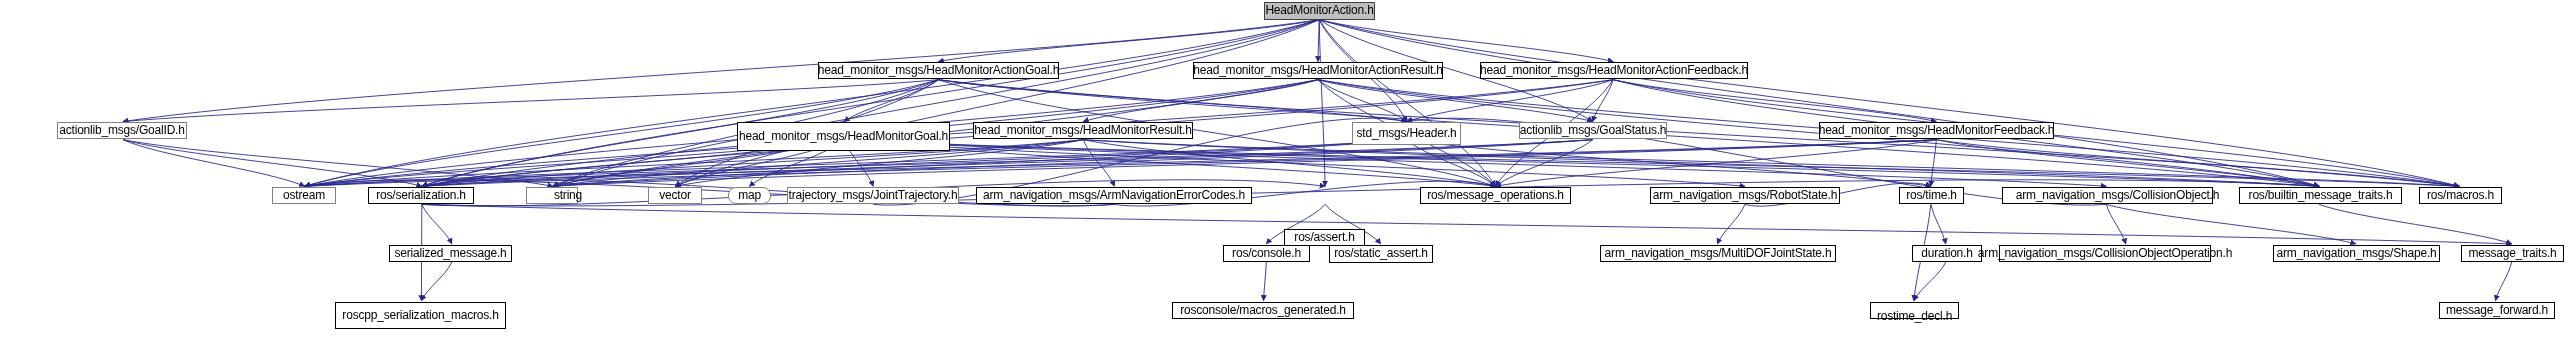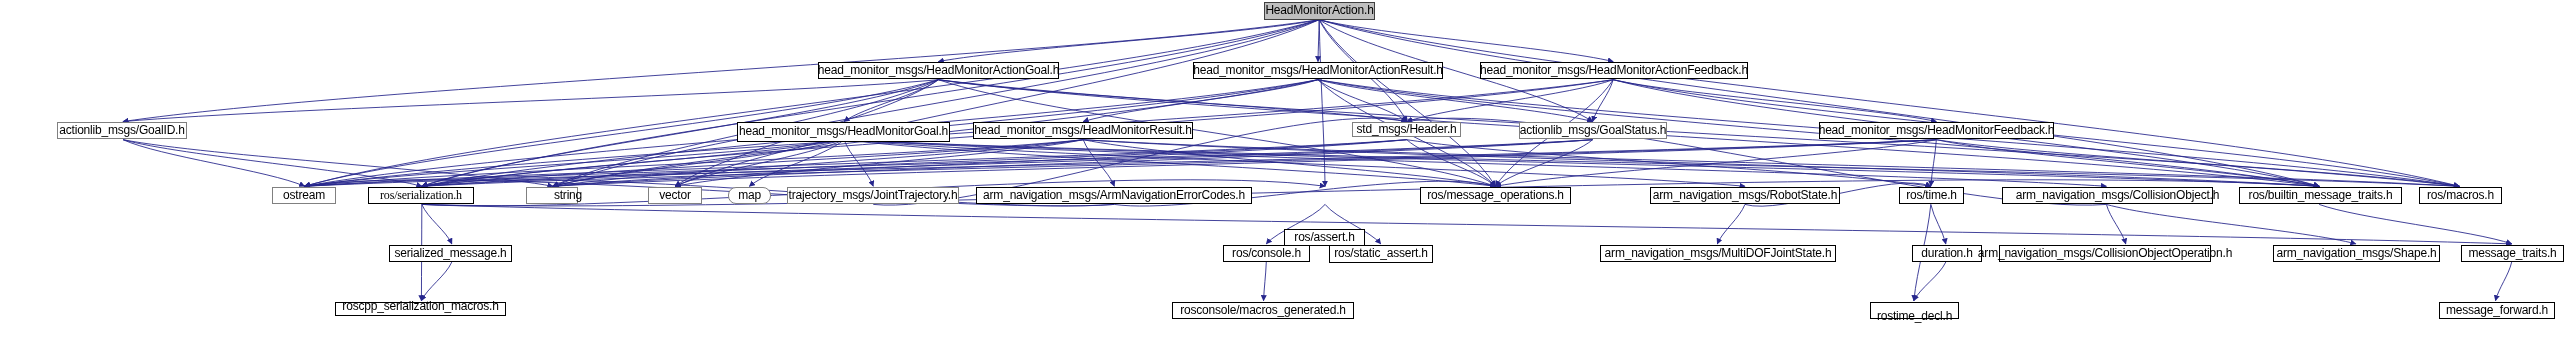--- a/index.html
+++ b/index.html
@@ -135,40 +135,40 @@
       </div>
       <div class="node strong" style="left: 1193px; top: 62px; width: 250px; height: 17.4px;">
         <span style="line-height: 17.4px;">head_monitor_msgs/HeadMonitorActionResult.h</span>
       </div>
       <div class="node strong" style="left: 1480px; top: 62px; width: 268px; height: 17.4px;">
         <span style="line-height: 17.4px;">head_monitor_msgs/HeadMonitorActionFeedback.h</span>
       </div>
       <div class="node weak" style="left: 57px; top: 122px; width: 130px; height: 17.4px;">
         <span style="line-height: 17.4px;">actionlib_msgs/GoalID.h</span>
       </div>
-      <div class="node strong" style="left: 737px; top: 122px; width: 213px; height: 20px;">
+      <div class="node strong" style="left: 737px; top: 122px; width: 213px; height: 29px;">
         <span style="line-height: 17.4px;">head_monitor_msgs/HeadMonitorGoal.h</span>
       </div>
       <div class="node strong" style="left: 973px; top: 122px; width: 220px; height: 17.4px;">
         <span style="line-height: 17.4px;">head_monitor_msgs/HeadMonitorResult.h</span>
       </div>
-      <div class="node weak" style="left: 1352px; top: 122px; width: 109px; height: 15px;">
+      <div class="node weak" style="left: 1352px; top: 122px; width: 109px; height: 23px;">
         <span style="line-height: 17.4px;">std_msgs/Header.h</span>
       </div>
       <div class="node weak" style="left: 1519px; top: 122px; width: 148px; height: 17.4px;">
         <span style="line-height: 17.4px;">actionlib_msgs/GoalStatus.h</span>
       </div>
       <div class="node strong" style="left: 1819px; top: 122px; width: 235px; height: 17.4px;">
         <span style="line-height: 17.4px;">head_monitor_msgs/HeadMonitorFeedback.h</span>
       </div>
       <div class="node weak" style="left: 272px; top: 187px; width: 64px; height: 17.4px;">
         <span style="line-height: 17.4px;">ostream</span>
       </div>
       <div class="node strong" style="left: 368px; top: 187px; width: 106px; height: 17.4px;">
-        <span style="line-height: 17.4px; font-family: Liberation Serif, serif;">ros/serialization.h</span>
+        <span style="line-height: 17.4px;">ros/serialization.h</span>
       </div>
       <div class="node weak" style="left: 526px; top: 187px; width: 52px; height: 17.4px;">
         <span style="line-height: 17.4px; margin-left: 32px;">string</span>
       </div>
       <div class="node weak" style="left: 648px; top: 187px; width: 54px; height: 17.4px;">
         <span style="line-height: 17.4px;">vector</span>
       </div>
       <div class="node weak" style="left: 728px; top: 187px; width: 43px; height: 17.4px; border-radius: 8px;">
         <span style="line-height: 17.4px;">map</span>
       </div>
@@ -216,21 +216,21 @@
       </div>
       <div class="node strong" style="left: 1999px; top: 245px; width: 212px; height: 17.4px;">
         <span style="line-height: 17.4px;">arm_navigation_msgs/CollisionObjectOperation.h</span>
       </div>
       <div class="node strong" style="left: 2273px; top: 245px; width: 167px; height: 17.4px;">
         <span style="line-height: 17.4px;">arm_navigation_msgs/Shape.h</span>
       </div>
       <div class="node strong" style="left: 2461px; top: 245px; width: 103px; height: 17.4px;">
         <span style="line-height: 17.4px;">message_traits.h</span>
       </div>
-      <div class="node strong" style="left: 335px; top: 302px; width: 171px; height: 14px; align-items: flex-end;">
+      <div class="node strong" style="left: 335px; top: 302px; width: 171px; height: 27px;">
         <span style="line-height: 17.4px;">roscpp_serialization_macros.h</span>
       </div>
       <div class="node strong" style="left: 1172px; top: 302px; width: 182px; height: 17.4px;">
         <span style="line-height: 17.4px;">rosconsole/macros_generated.h</span>
       </div>
       <div class="node strong" style="left: 1870px; top: 302px; width: 89px; height: 17.4px;">
         <span style="line-height: 17.4px; margin-top: 12px;">rostime_decl.h</span>
       </div>
       <div class="node strong" style="left: 2439px; top: 302px; width: 116px; height: 17.4px;">
         <span style="line-height: 17.4px;">message_forward.h</span>

